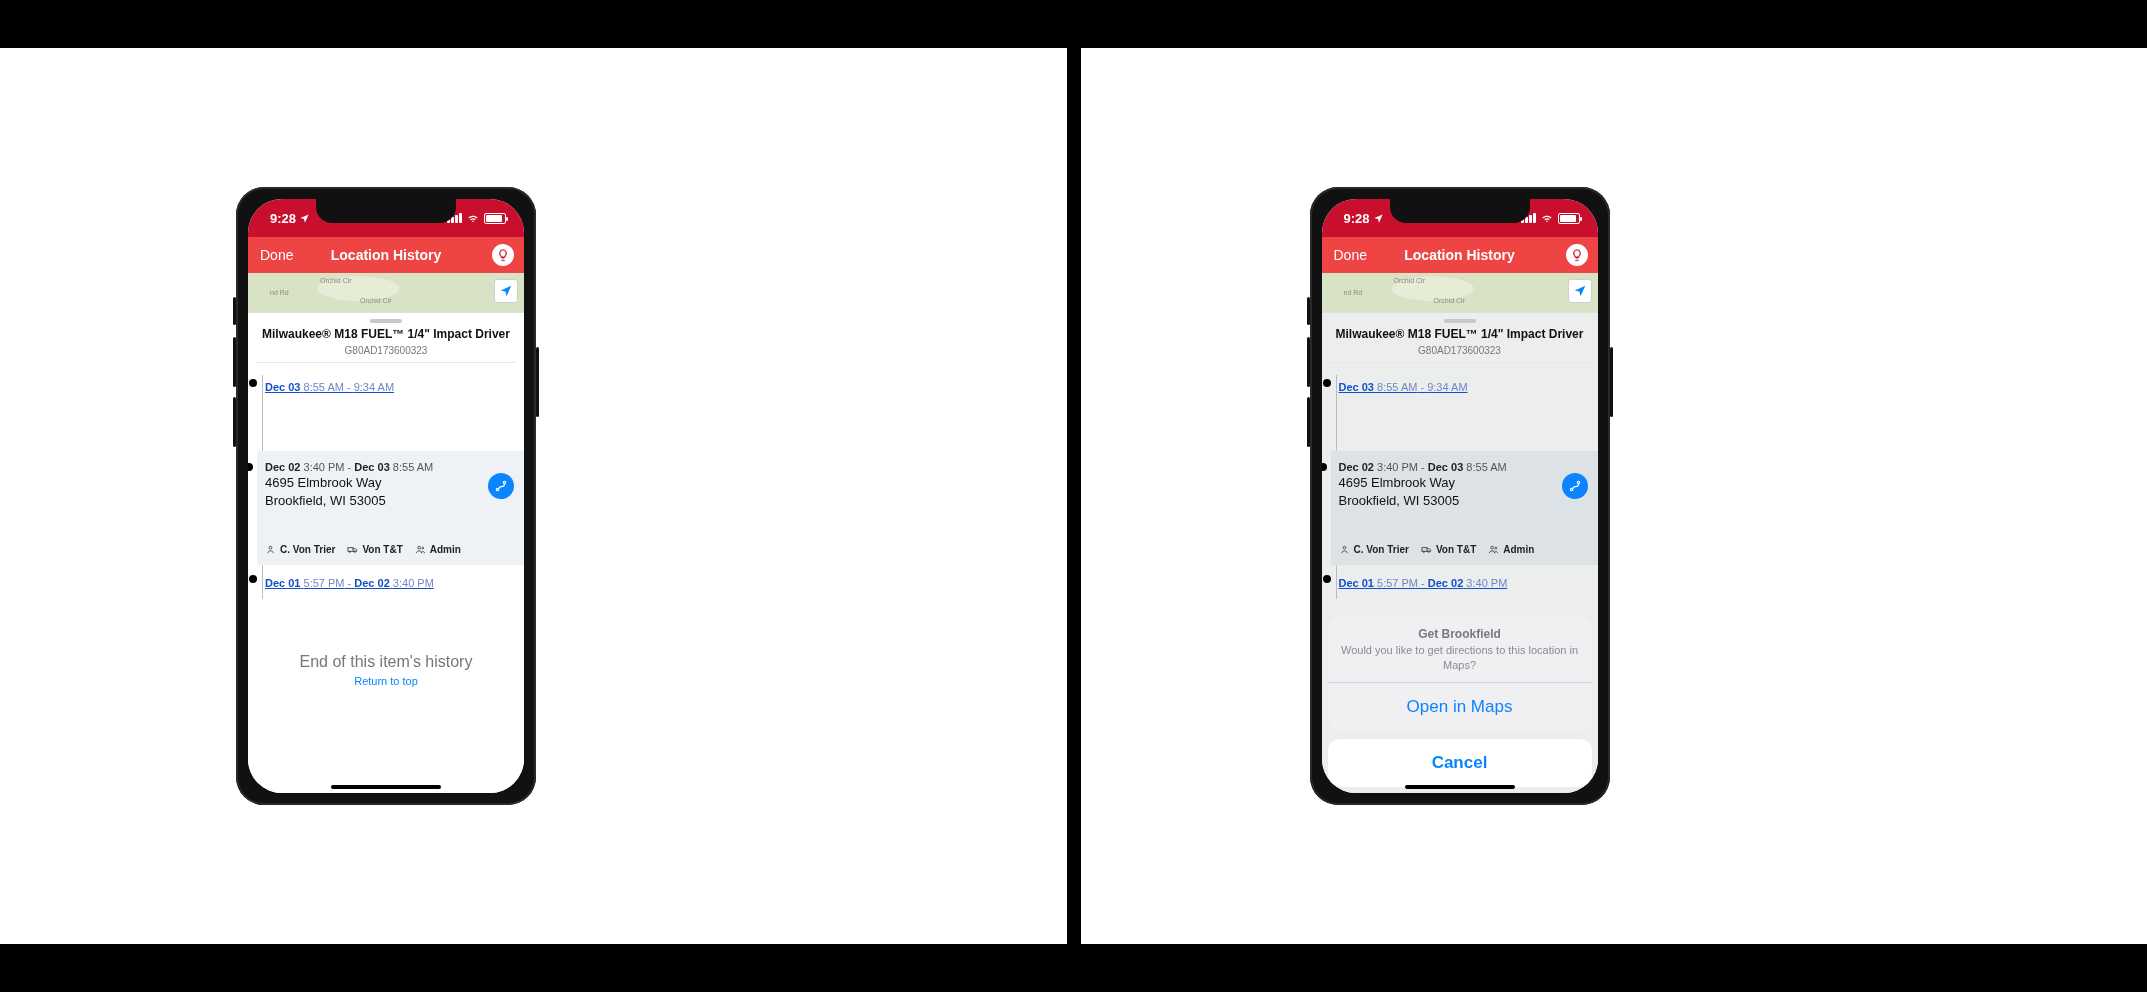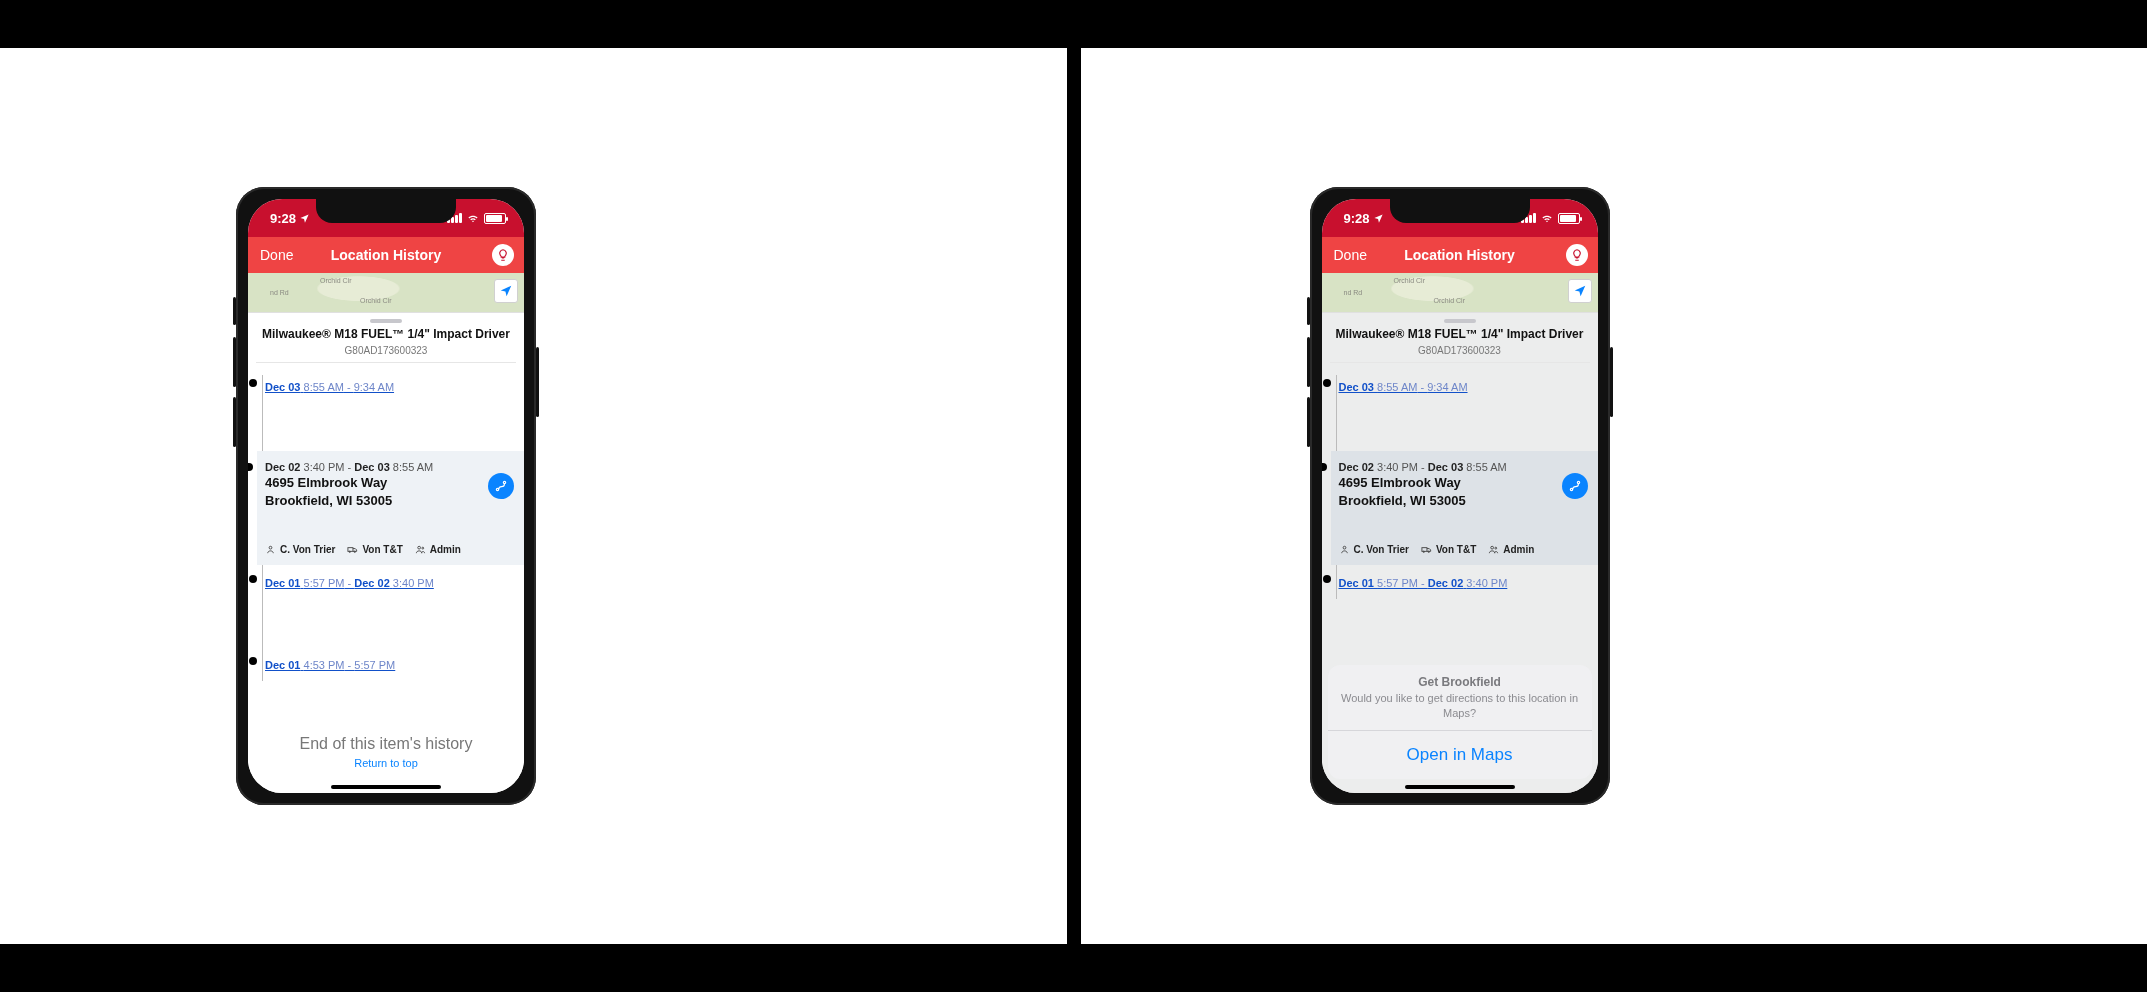--- a/index.html
+++ b/index.html
@@ -159,21 +159,21 @@
 
   .tl-expanded {
     background:#eef2f6;
     margin-left:-4px; margin-right:0;
     padding:10px 10px 10px 8px;
     position:relative;
   }
   .tl-expanded .tl-dot { left:-12px; top:12px; }
   .exp-range { font-size:11px; color:#555; }
   .exp-range b { color:#222; font-weight:700; }
-  .exp-addr { font-size:13px; font-weight:700; color:#111; margin-top:2px; line-height:1.25; }
+  .exp-addr { font-size:13px; font-weight:400; color:#111; margin-top:2px; line-height:1.25; }
   .exp-meta { display:flex; gap:12px; margin-top:6px; align-items:center; }
   .meta { display:flex; align-items:center; gap:4px; font-size:10px; font-weight:600; color:#222;margin-top:28px; }
   .meta svg { width:11px; height:11px; }
   .dir-btn {
     position:absolute; right:10px; top:22px;
     width:26px; height:26px; background:#0a84ff; border-radius:50%;
     display:flex; align-items:center; justify-content:center;
   }
   .dir-btn svg { width:14px; height:14px; }
 
@@ -323,27 +323,20 @@
 
             <div class="tl-item" style="margin-bottom:48px;">
               <span class="tl-dot"></span>
               <span class="tl-link">
                 <b>Dec 01</b>
                 <span class="faded"><span>5:57 PM</span> - </span><b>Dec 02</b>
                 <span class="faded"> <span>3:40 PM</span></span>
               </span>
             </div>
 
-            <div class="tl-item">
-              <span class="tl-dot"></span>
-              <span class="tl-link">
-                <b>Dec 01</b>
-                <span class="faded"><span>4:53 PM</span> - <span>5:57 PM</span></span>
-              </span>
-            </div>
 
           </div>
 
           <div class="end-block">
             <div class="end-text">End of this item's history</div>
             <div class="return">Return to top</div>
           </div>
 
           <div class="home-ind"></div>
         </div>
@@ -474,20 +467,21 @@
 
           <div class="action-sheet">
             <div class="as-group">
               <div class="as-head">
                 <div class="as-head-title">Get Brookfield</div>
                 <div class="as-head-msg">Would you like to get directions to this location in Maps?</div>
               </div>
               <div class="as-sep"></div>
               <div class="as-btn">Open in Maps</div>
             </div>
+            <div class="as-cancel">Cancel</div>
           </div>
 
           <div class="home-ind"></div>
         </div>
 
       </div>
     </div>
   </div>
 
 </div>

